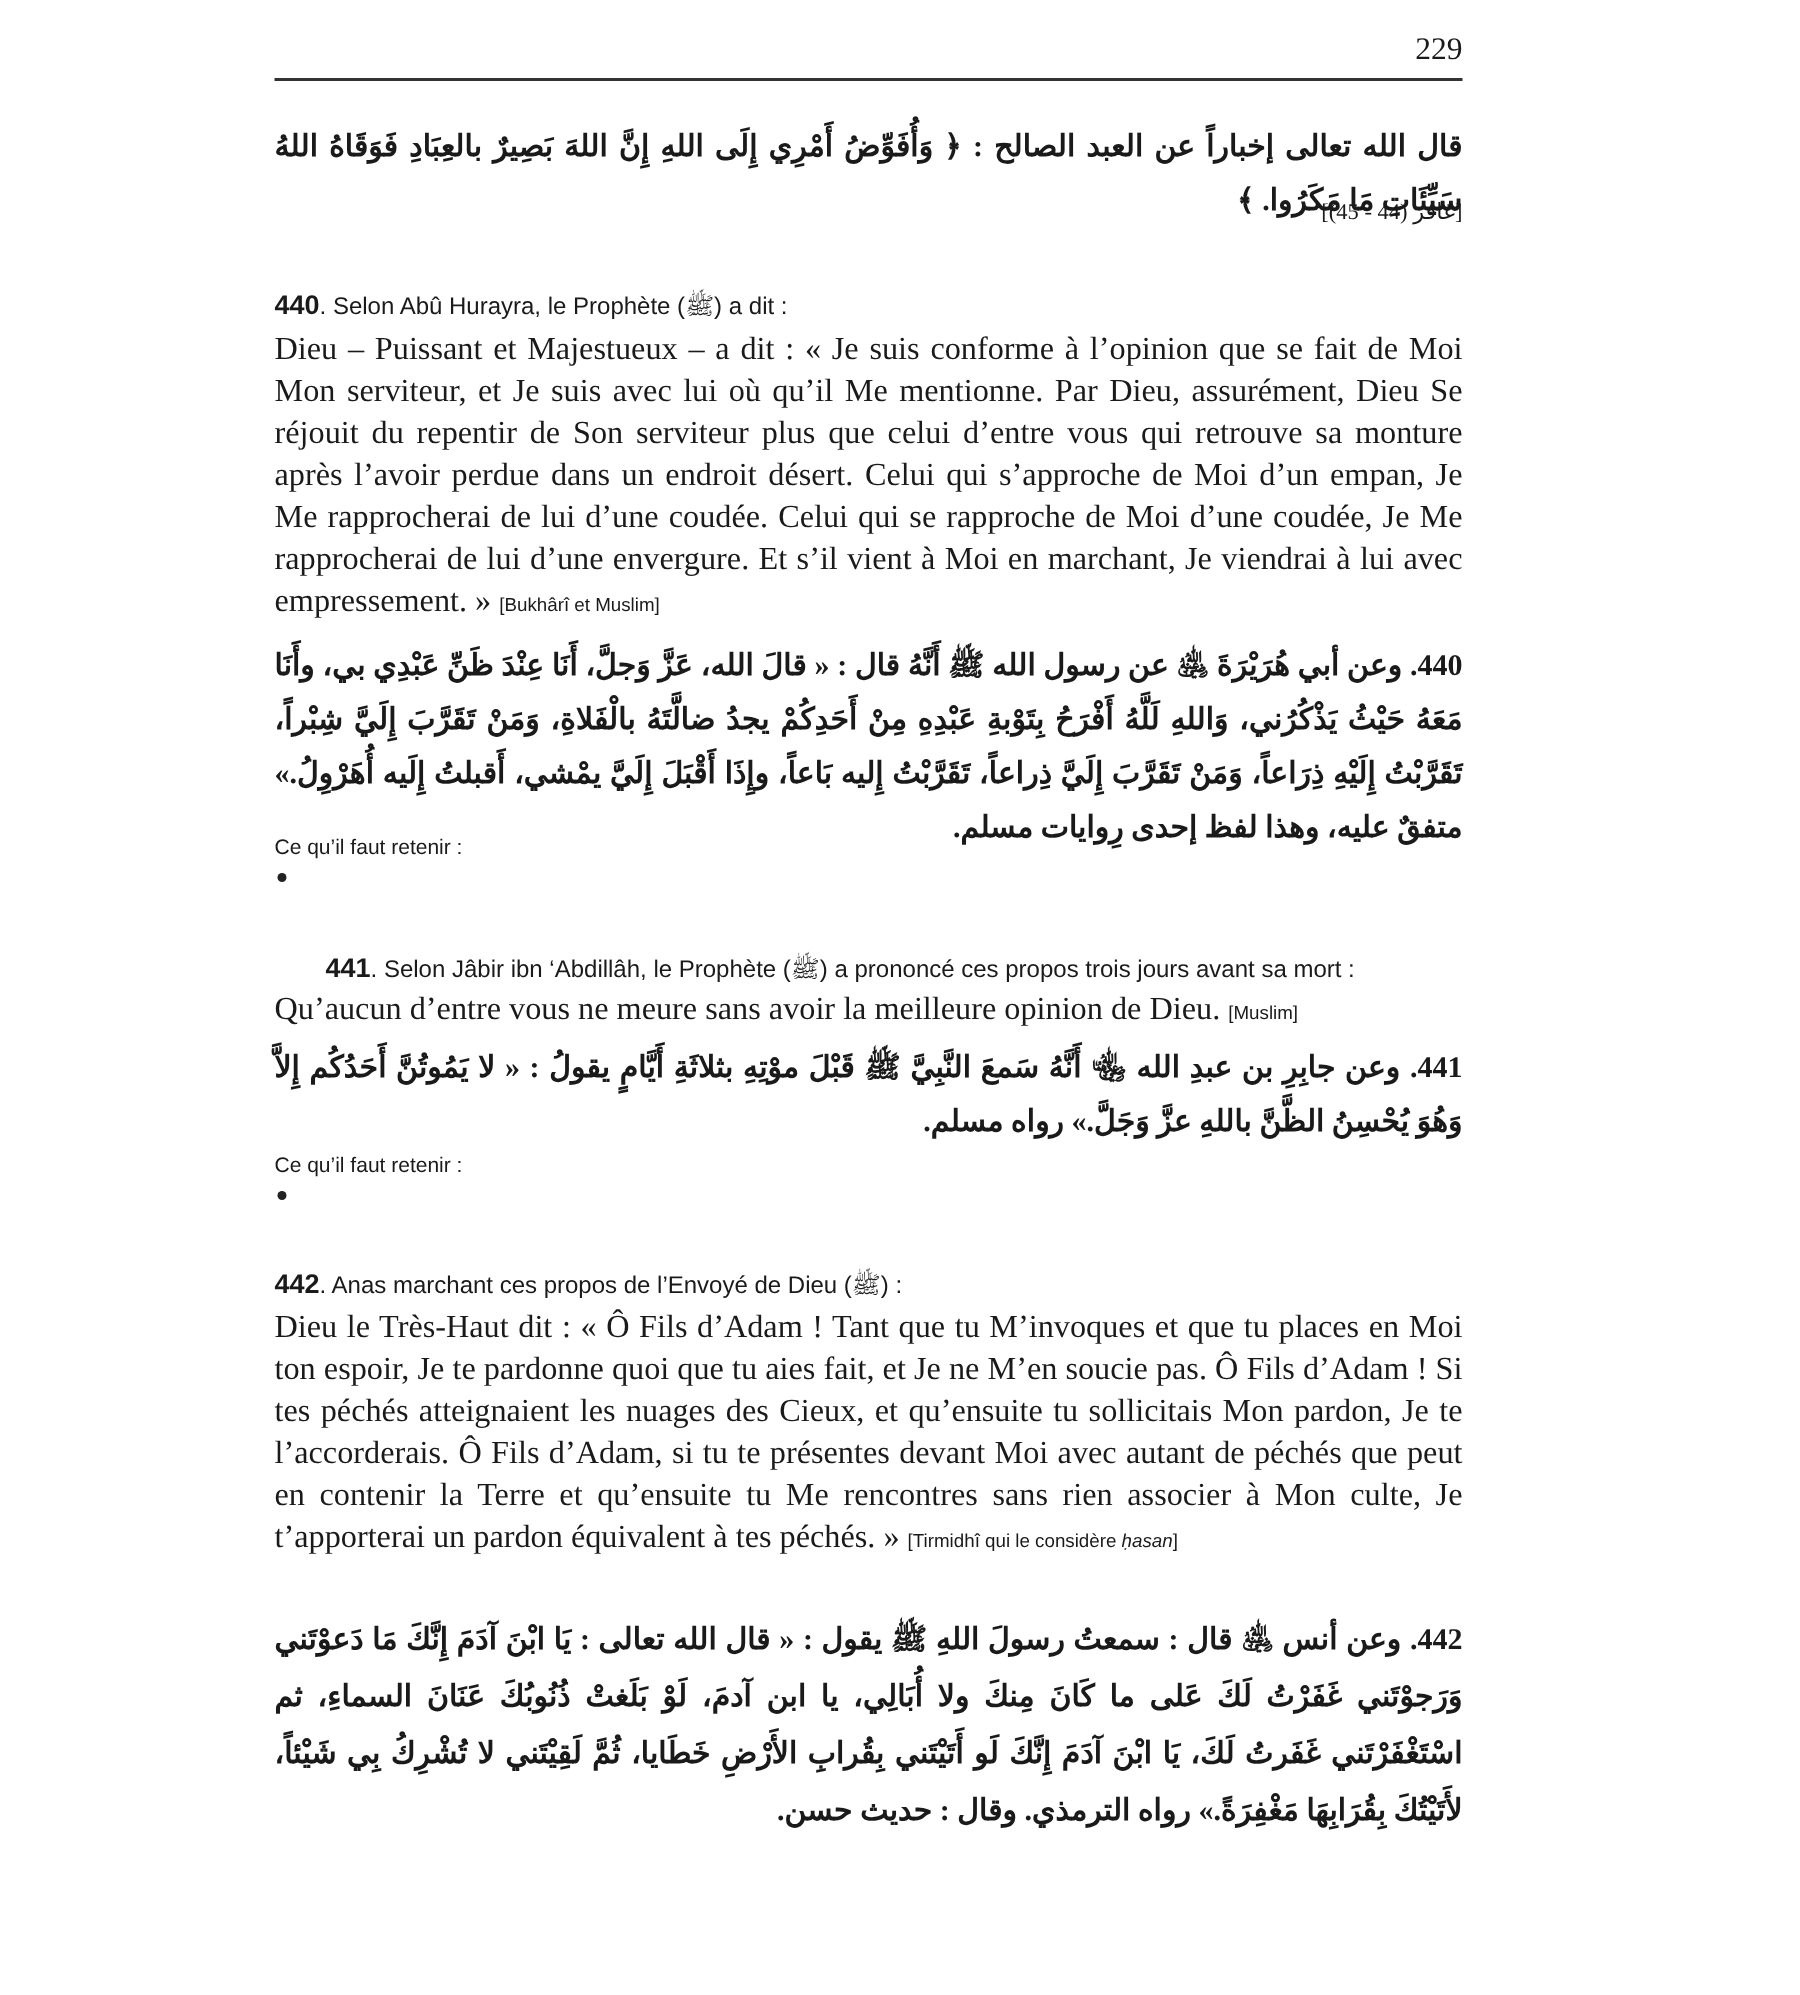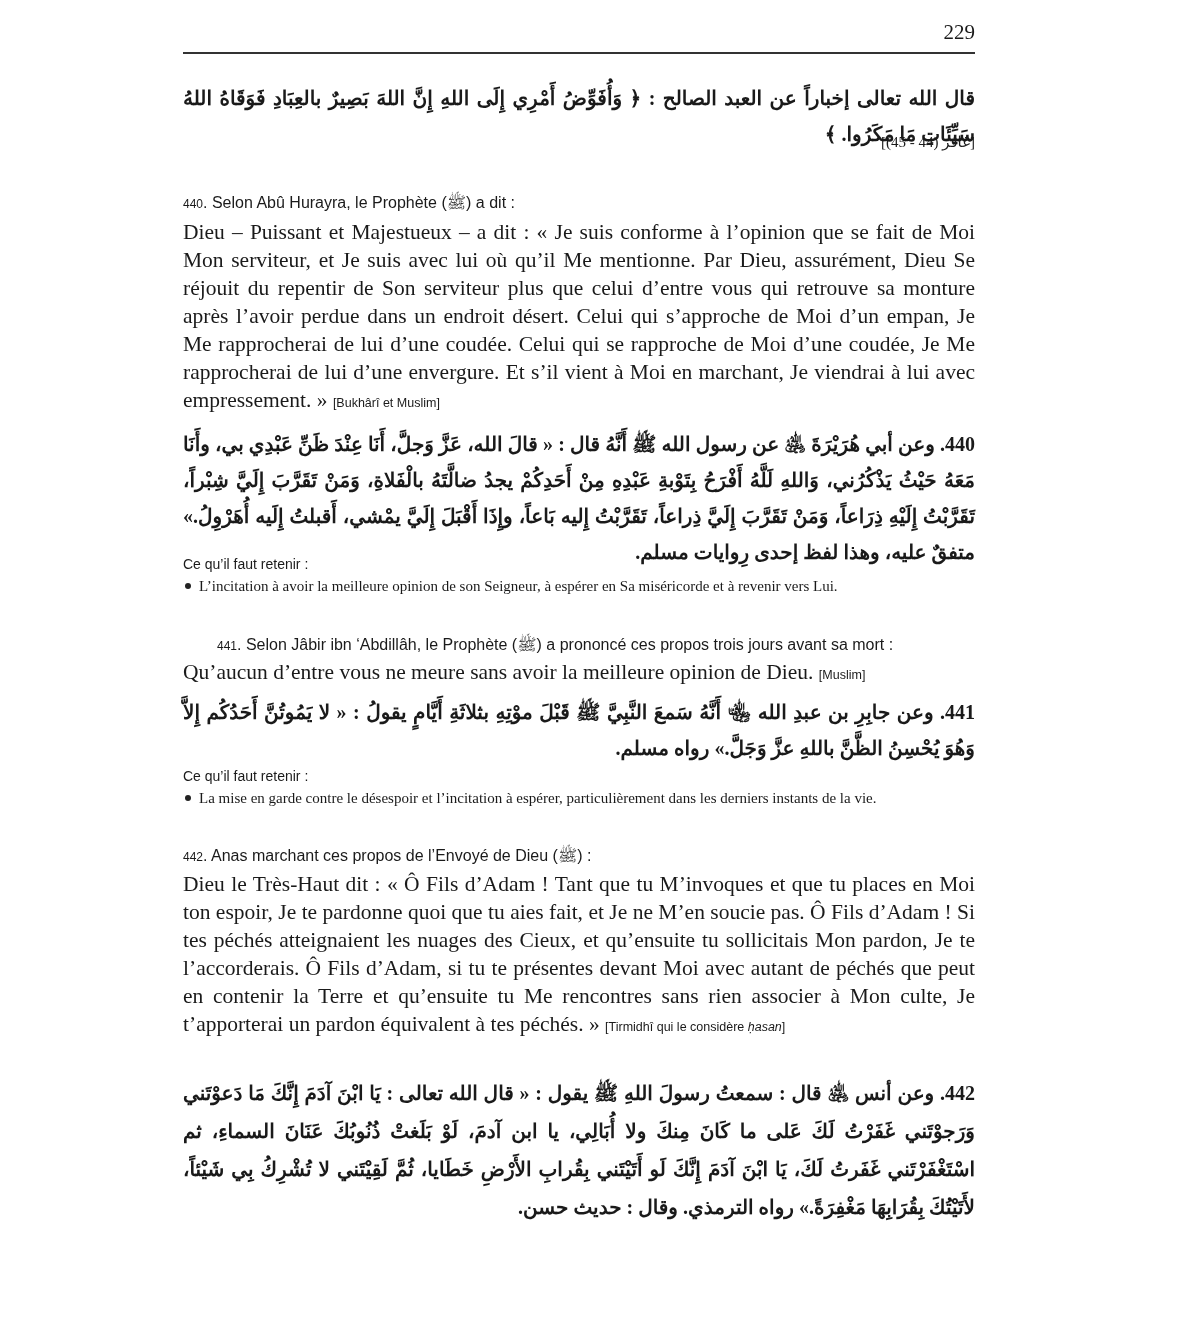--- a/index.html
+++ b/index.html
@@ -8,21 +8,21 @@
 
   .running-head { position: absolute; top: 20px; left: 0; width: 792px; height: 28px;
     font-family: "Liberation Serif", serif; font-style: italic; font-size: 21px; }
   .running-head .title { position: absolute; left: 0; top: 0; }
   .running-head .pagenum { position: absolute; right: 0; top: 0; font-style: normal; }
   .head-rule { position: absolute; top: 52px; left: 0; width: 792px; height: 2px; background: #333; }
 
   .ar { direction: rtl; text-align: justify; font-family: Liberation Serif, serif; font-size: 20px; font-weight: bold; line-height: 36px; position: absolute; left: 0; width: 792px; }
   .ar.light { font-weight: normal; }
 
-  .h-num { font-family: "Liberation Sans", sans-serif; font-weight: normal; font-size: 12px; }
+  .h-num { font-family: "Liberation Sans", sans-serif; font-weight: bold; font-size: 18px; }
   .intro { position: absolute; left: 0; width: 792px; font-family: "Liberation Sans", sans-serif; font-size: 16px; line-height: 22px; }
   .fr { position: absolute; left: 0; width: 792px; font-family: "Liberation Serif", serif; font-size: 21.5px; line-height: 28px; text-align: justify; }
   .src { font-family: "Liberation Sans", sans-serif; font-size: 12.5px; }
   .src i { font-style: italic; }
 
   .retain-label { position: absolute; left: 0; font-family: "Liberation Sans", sans-serif; font-size: 14px; }
   .retain-item { position: absolute; left: 0; width: 792px; font-family: "Liberation Serif", serif; font-size: 15px; }
   .bullet { display: inline-block; width: 6px; height: 6px; border-radius: 50%; background: #222; margin: 0 8px 3px 2px; vertical-align: middle; }
 </style>
 </head>
@@ -35,25 +35,25 @@
   </div>
   <div class="head-rule"></div>
 
   <div class="ar" style="top:80px;">قال الله تعالى إخباراً عن العبد الصالح : ﴿ وَأُفَوِّضُ أَمْرِي إِلَى اللهِ إِنَّ اللهَ بَصِيرٌ بالعِبَادِ فَوَقَاهُ اللهُ سَيِّئَاتِ مَا مَكَرُوا. ﴾</div>
   <div class="ar light" style="top:124px; font-size:15px;">[غافر (44 - 45)]</div>
 
   <div class="intro" style="top:192px;"><span class="h-num">440</span><span>. Selon Abû Hurayra, le Prophète (ﷺ) a dit :</span></div>
   <div class="fr" style="top:218px;"><span>Dieu – Puissant et Majestueux – a dit : « Je suis conforme à l’opinion que se fait de Moi Mon serviteur, et Je suis avec lui où qu’il Me mentionne. Par Dieu, assurément, Dieu Se réjouit du repentir de Son serviteur plus que celui d’entre vous qui retrouve sa monture après l’avoir perdue dans un endroit désert. Celui qui s’approche de Moi d’un empan, Je Me rapprocherai de lui d’une coudée. Celui qui se rapproche de Moi d’une coudée, Je Me rapprocherai de lui d’une envergure. Et s’il vient à Moi en marchant, Je viendrai à lui avec empressement. »</span> <span class="src">[Bukhârî et Muslim]</span></div>
   <div class="ar" style="top:426px;">440. وعن أبي هُرَيْرَةَ ﵁ عن رسول الله ﷺ أَنَّهُ قال : « قالَ الله، عَزَّ وَجلَّ، أَنَا عِنْدَ ظَنِّ عَبْدِي بي، وأَنَا مَعَهُ حَيْثُ يَذْكُرُني، وَاللهِ لَلَّهُ أَفْرَحُ بِتَوْبةِ عَبْدِهِ مِنْ أَحَدِكُمْ يجدُ ضالَّتَهُ بالْفَلاةِ، وَمَنْ تَقَرَّبَ إِلَيَّ شِبْراً، تَقَرَّبْتُ إِلَيْهِ ذِرَاعاً، وَمَنْ تَقَرَّبَ إِلَيَّ ذِراعاً، تَقَرَّبْتُ إِليه بَاعاً، وإِذَا أَقْبَلَ إِلَيَّ يمْشي، أَقبلتُ إِلَيه أُهَرْوِلُ.» متفقٌ عليه، وهذا لفظ إحدى رِوايات مسلم.</div>
   <div class="retain-label" style="top:556px;">Ce qu’il faut retenir :</div>
-  <div class="retain-item" style="top:578px;"><span class="bullet"></span><span>L’incitation à avoir la meilleure opinion de son Seigneur, à espérer en Sa miséricorde et à revenir vers Lui.</span></div>
+  <div class="retain-item" style="top:578px;"><span class="bullet"></span></div>
 
   <div class="intro" style="top:634px;margin-left:34px;"><span class="h-num">441</span><span>. Selon Jâbir ibn ‘Abdillâh, le Prophète (ﷺ) a prononcé ces propos trois jours avant sa mort :</span></div>
   <div class="fr" style="top:658px;"><span>Qu’aucun d’entre vous ne meure sans avoir la meilleure opinion de Dieu.</span> <span class="src">[Muslim]</span></div>
   <div class="ar" style="top:694px;">441. وعن جابِرِ بن عبدِ الله ﵄ أَنَّهُ سَمعَ النَّبِيَّ ﷺ قَبْلَ موْتِهِ بثلاثَةِ أَيَّامٍ يقولُ : « لا يَمُوتُنَّ أَحَدُكُم إِلاَّ وَهُوَ يُحْسِنُ الظَّنَّ باللهِ عزَّ وَجَلَّ.» رواه مسلم.</div>
   <div class="retain-label" style="top:768px;">Ce qu’il faut retenir :</div>
-  <div class="retain-item" style="top:790px;"><span class="bullet"></span><span>La mise en garde contre le désespoir et l’incitation à espérer, particulièrement dans les derniers instants de la vie.</span></div>
+  <div class="retain-item" style="top:790px;"><span class="bullet"></span></div>
 
   <div class="intro" style="top:845px;"><span class="h-num">442</span><span>. Anas marchant ces propos de l’Envoyé de Dieu (ﷺ) :</span></div>
   <div class="fr" style="top:870px;"><span>Dieu le Très-Haut dit : « Ô Fils d’Adam ! Tant que tu M’invoques et que tu places en Moi ton espoir, Je te pardonne quoi que tu aies fait, et Je ne M’en soucie pas. Ô Fils d’Adam ! Si tes péchés atteignaient les nuages des Cieux, et qu’ensuite tu sollicitais Mon pardon, Je te l’accorderais. Ô Fils d’Adam, si tu te présentes devant Moi avec autant de péchés que peut en contenir la Terre et qu’ensuite tu Me rencontres sans rien associer à Mon culte, Je t’apporterai un pardon équivalent à tes péchés. »</span> <span class="src"><span>[Tirmidhî qui le considère </span><i>ḥasan</i><span>]</span></span></div>
   <div class="ar" style="top:1074px; line-height:38px;">442. وعن أنس ﵁ قال : سمعتُ رسولَ اللهِ ﷺ يقول : « قال الله تعالى : يَا ابْنَ آدَمَ إِنَّكَ مَا دَعوْتَني وَرَجوْتَني غَفَرْتُ لَكَ عَلى ما كَانَ مِنكَ ولا أُبَالِي، يا ابن آدمَ، لَوْ بَلَغتْ ذُنُوبُكَ عَنَانَ السماءِ، ثم اسْتَغْفَرْتَني غَفَرتُ لَكَ، يَا ابْنَ آدَمَ إِنَّكَ لَو أَتَيْتَني بِقُرابِ الأَرْضِ خَطَايا، ثُمَّ لَقِيْتَني لا تُشْرِكُ بِي شَيْئاً، لأَتَيْتُكَ بِقُرَابِهَا مَغْفِرَةً.» رواه الترمذي. وقال : حديث حسن.</div>
 
 </div>
 
 </body></html>

